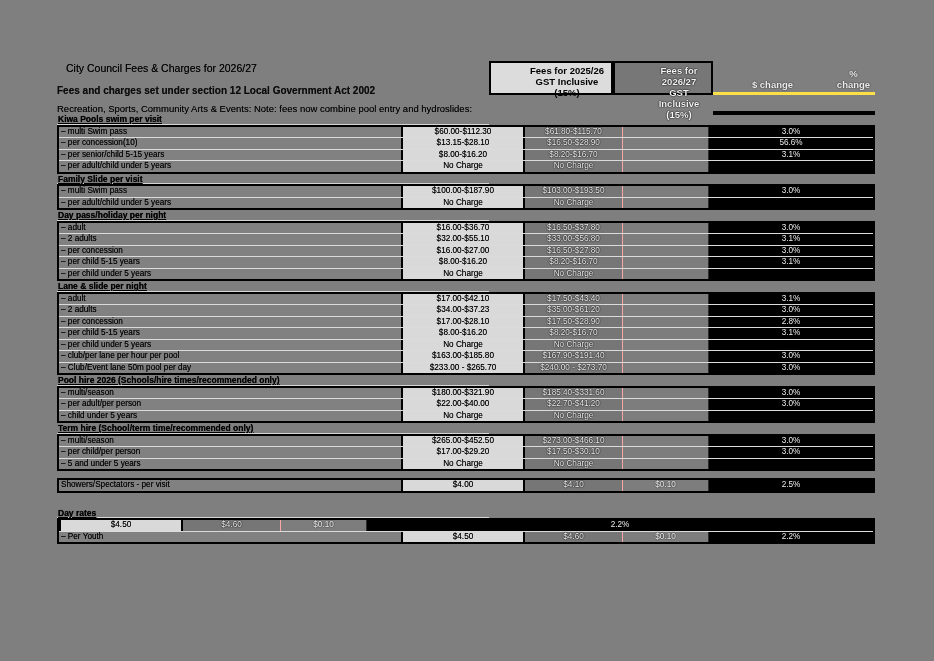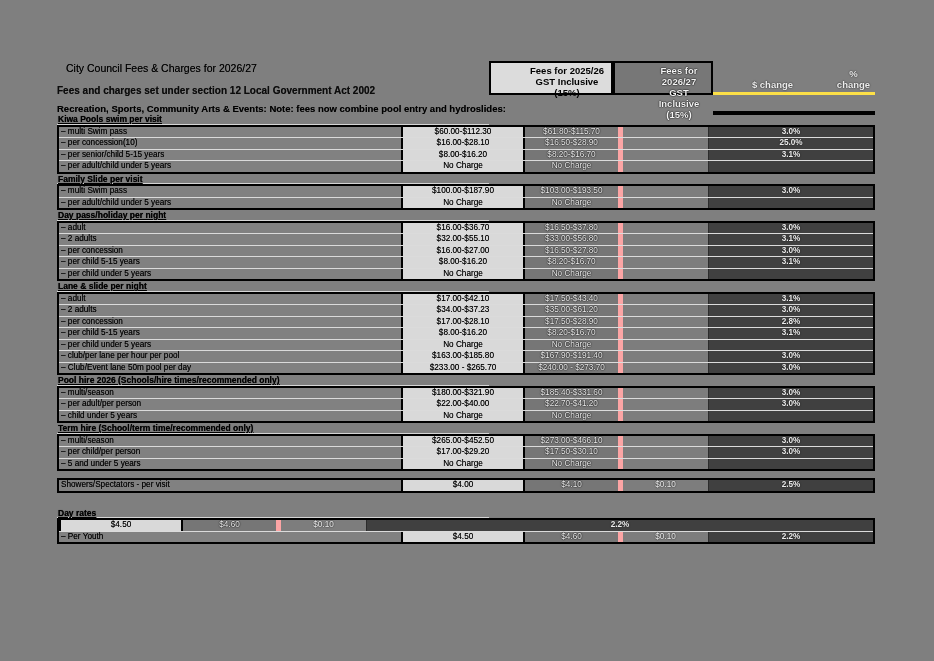--- a/index.html
+++ b/index.html
@@ -16,21 +16,21 @@
     font-size:10.5px;font-weight:normal;color:#000;
     text-shadow:0 0 .6px rgba(0,0,0,.6);
   }
   .doc-subtitle{
     position:absolute;left:57px;top:85px;
     font-size:10px;font-weight:bold;color:#0b0b0b;
     text-shadow:0 0 .6px rgba(0,0,0,.5);
   }
   .doc-note{
     position:absolute;left:57px;top:103px;
-    font-size:9.5px;font-weight:bold;color:#000;
+    font-size:9.5px;font-weight:normal;color:#000;
     text-shadow:0 0 .6px rgba(0,0,0,.5);
   }
 
   
   .colhead{position:absolute;top:61px;height:34px;box-sizing:border-box;
     display:flex;flex-direction:column;justify-content:space-between;
     font-size:9.5px;font-weight:bold;text-align:center;padding:2px 1px;}
   .colhead .l1,.colhead .l2{display:block;margin-left:32px;}
   .ch-f1{left:489px;width:124px;background:#dcdcdc;border:2px solid #000;color:#000;}
   .ch-f2{left:613px;width:100px;background:#777;border:2px solid #000;color:#f5f5f5;
@@ -54,26 +54,26 @@
   .section-rows{border:2px solid #000;}
   .frow{display:flex;height:10.5px;line-height:10.5px;font-size:8.2px;}
   .frow + .frow{border-top:1px solid rgba(250,250,250,.75);}
   .c-label{width:342px;box-sizing:border-box;background:#818181;color:#050505;
     padding-left:2px;white-space:nowrap;overflow:hidden;
     text-shadow:0 0 .6px rgba(0,0,0,.7);}
   .c-f1{width:124px;box-sizing:border-box;background:#d9d9d9;color:#000;
     text-align:center;border-left:2px solid #000;border-right:2px solid #000;
     text-shadow:0 0 .5px rgba(0,0,0,.6);}
   .c-f2{width:98px;box-sizing:border-box;background:#767676;color:#f0f0f0;
-    text-align:center;border-right:5px solid #fca5a5;
+    text-align:center;border-right:1px solid #fca5a5;
     text-shadow:0 0 1.6px #000,0 0 1px #000;}
   .c-dc{width:86px;box-sizing:border-box;background:#7d7d7d;color:#ececec;
     text-align:center;border-right:1px solid #2c2c2c;text-shadow:0 0 1.6px #000;}
-  .c-pc{width:auto;flex:1;box-sizing:border-box;background:#404040;color:#ececec;
-    text-align:center;text-shadow:0 0 1.6px #000;font-weight:bold;}
+  .c-pc{width:auto;flex:1;box-sizing:border-box;background:#000000;color:#ececec;
+    text-align:center;text-shadow:0 0 1.6px #000;}
   .gap1{height:7px;}
   .gap2{height:15px;}
 </style>
 </head>
 <body>
 
 <div class="page">
 
   <div class="doc-title">City Council Fees &amp; Charges for 2026/27</div>
   <div class="doc-subtitle">Fees and charges set under section 12 Local Government Act 2002</div>
@@ -101,24 +101,24 @@
       <div class="section-rows">
         <div class="frow">
           <div class="c-label">– multi Swim pass</div>
           <div class="c-f1">$60.00-$112.30</div>
           <div class="c-f2">$61.80-$115.70</div>
           <div class="c-dc"></div>
           <div class="c-pc">3.0%</div>
         </div>
         <div class="frow">
           <div class="c-label">– per concession(10)</div>
-          <div class="c-f1">$16.00-$28.10</div>
+          <div class="c-f1">$13.15-$28.10</div>
           <div class="c-f2">$16.50-$28.90</div>
           <div class="c-dc"></div>
-          <div class="c-pc">25.0%</div>
+          <div class="c-pc">56.6%</div>
         </div>
         <div class="frow">
           <div class="c-label">– per senior/child 5-15 years</div>
           <div class="c-f1">$8.00-$16.20</div>
           <div class="c-f2">$8.20-$16.70</div>
           <div class="c-dc"></div>
           <div class="c-pc">3.1%</div>
         </div>
         <div class="frow">
           <div class="c-label">– per adult/child under 5 years</div>

